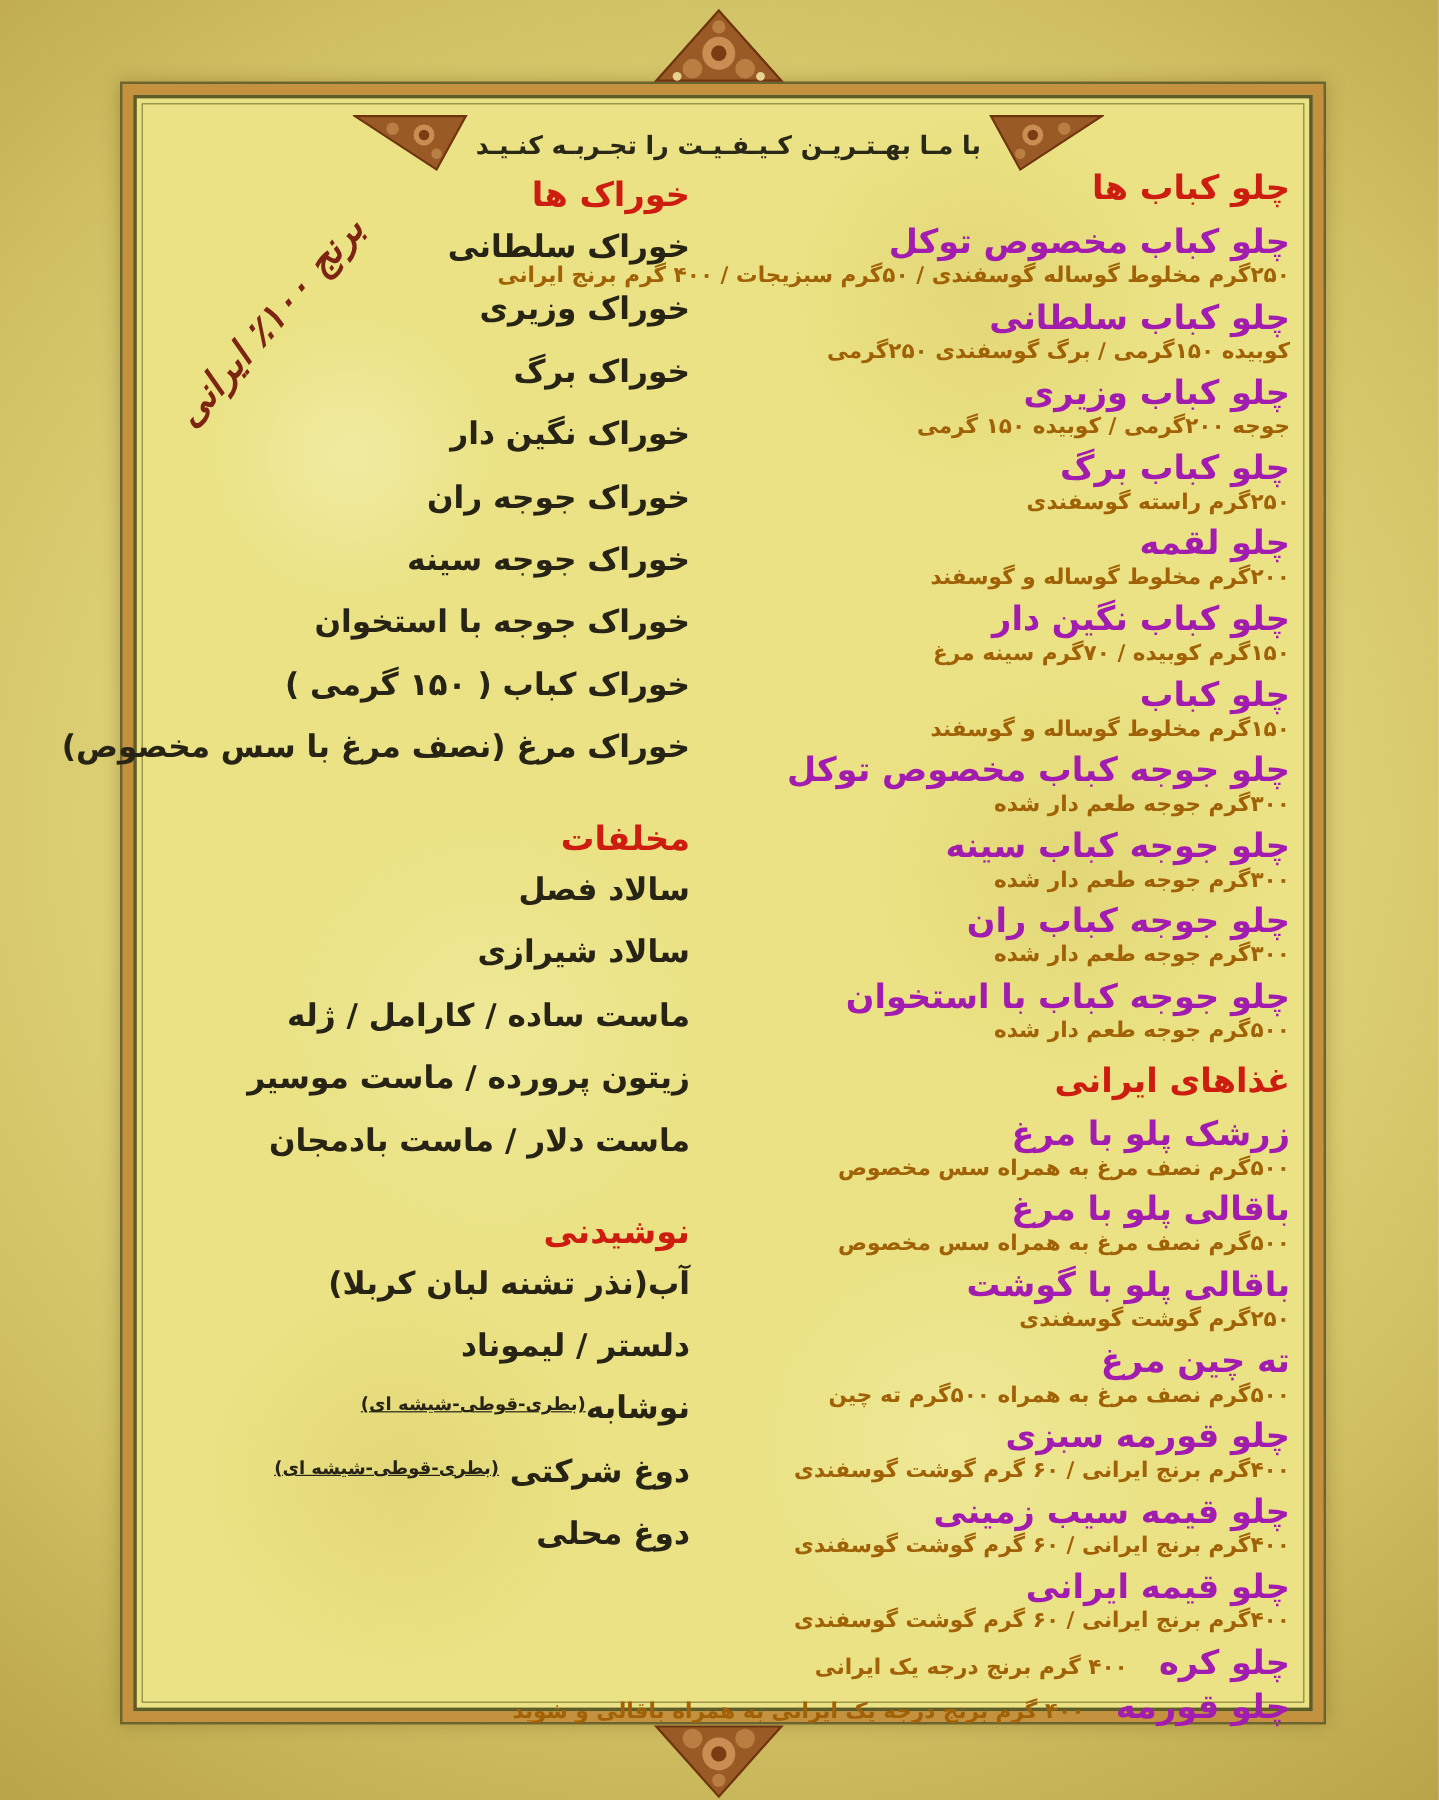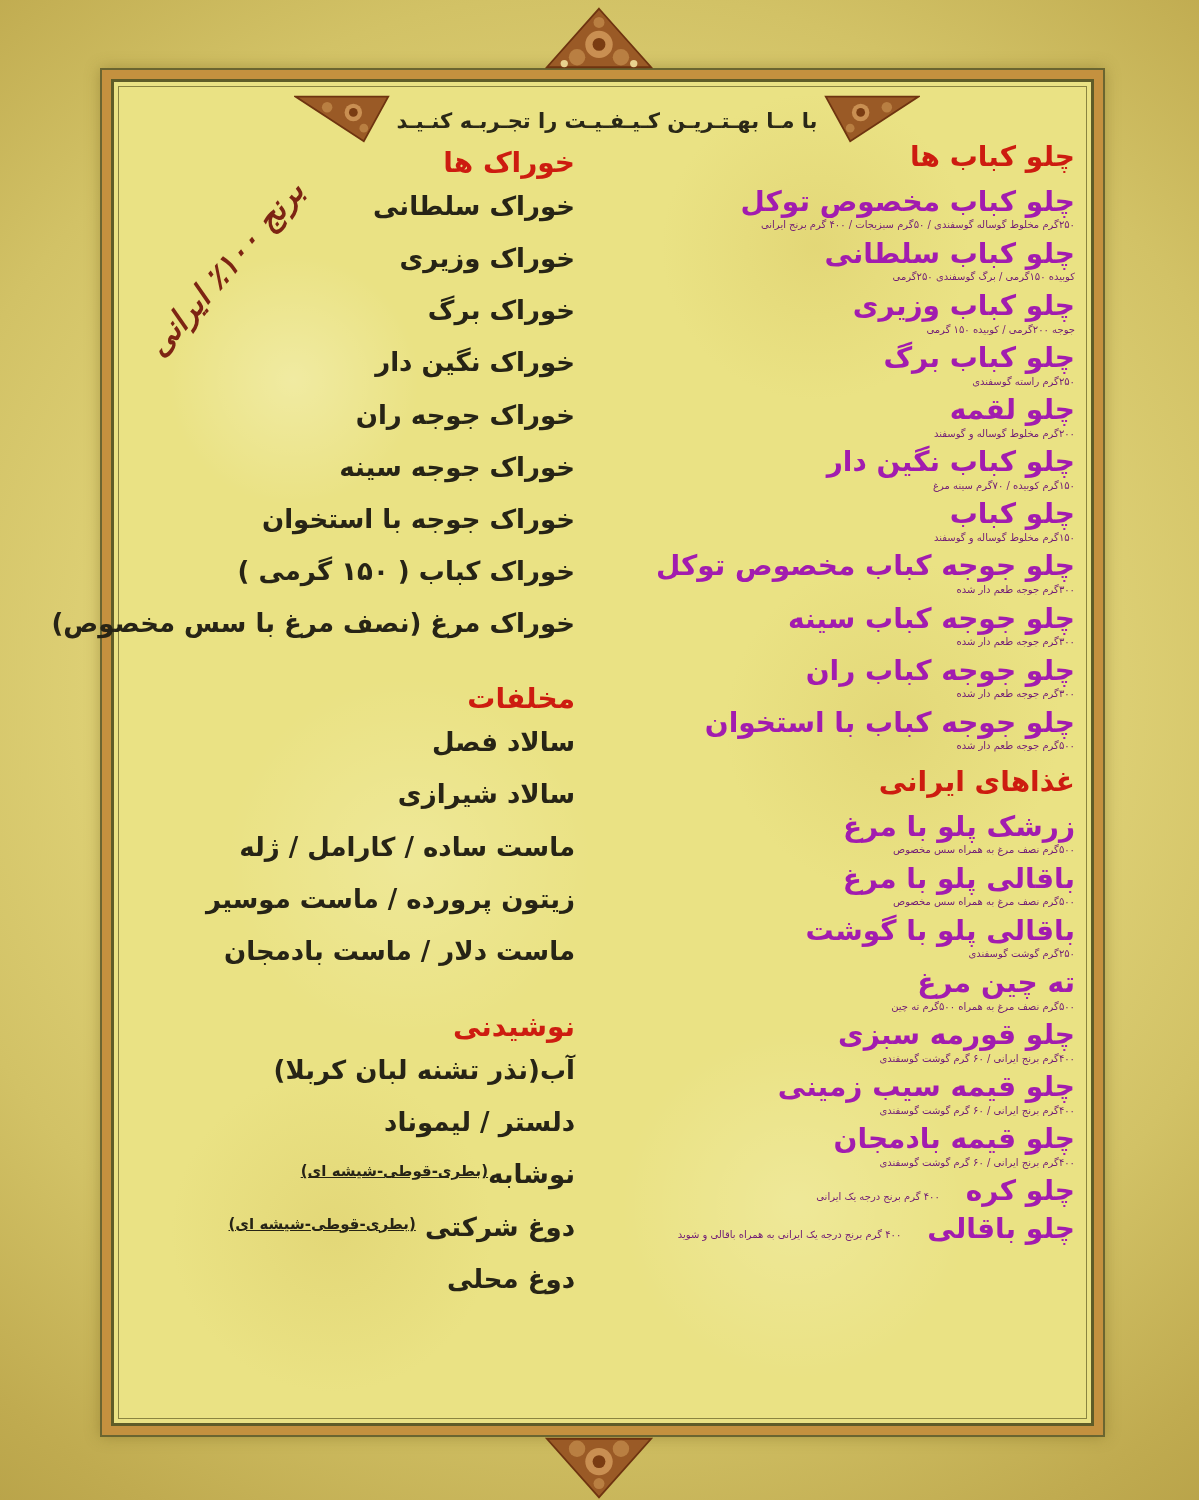--- a/index.html
+++ b/index.html
@@ -55,21 +55,21 @@
     color:#cd1c10;font-size:28px;font-weight:bold;line-height:1.1;
     margin-bottom:12px;white-space:nowrap;
   }
   .sec-title.mt{margin-top:14px;}
   .mi{margin-bottom:5px;}
   .mi-name{
     font-size:28px;font-weight:bold;color:#a21caf;line-height:1.2;
     white-space:nowrap;
   }
   .mi-desc{
-    font-size:10px;font-weight:normal;color:#701a75;line-height:1.35;
+    font-size:18px;font-weight:bold;color:#a16207;line-height:1.35;
     white-space:nowrap;
   }
   .mi-inline{
     display:flex;flex-direction:row;align-items:baseline;gap:26px;
     justify-content:flex-start;margin-bottom:4px;
   }
   .mi-inline .mi-desc{white-space:nowrap;}
   .li-item{
     font-size:26px;font-weight:bold;color:#272416;line-height:1.2;
     margin-bottom:21px;white-space:nowrap;
@@ -208,30 +208,30 @@
     </div>
     <div class="mi">
       <div class="mi-name">چلو قورمه سبزی</div>
       <div class="mi-desc">۴۰۰گرم برنج ایرانی / ۶۰ گرم گوشت گوسفندی</div>
     </div>
     <div class="mi">
       <div class="mi-name">چلو قیمه سیب زمینی</div>
       <div class="mi-desc">۴۰۰گرم برنج ایرانی / ۶۰ گرم گوشت گوسفندی</div>
     </div>
     <div class="mi">
-      <div class="mi-name">چلو قیمه بادمجان</div>
+      <div class="mi-name">چلو قیمه ایرانی</div>
       <div class="mi-desc">۴۰۰گرم برنج ایرانی / ۶۰ گرم گوشت گوسفندی</div>
     </div>
 
     <div class="mi-inline">
       <div class="mi-name">چلو کره</div>
       <div class="mi-desc">۴۰۰ گرم برنج درجه یک ایرانی</div>
     </div>
     <div class="mi-inline">
-      <div class="mi-name">چلو باقالی</div>
+      <div class="mi-name">چلو قورمه</div>
       <div class="mi-desc">۴۰۰ گرم برنج درجه یک ایرانی به همراه باقالی و شوید</div>
     </div>
   </div>
 
   <div class="col col-left">
     <div class="sec-title">خوراک ها</div>
 
     <div class="li-item">خوراک سلطانی</div>
     <div class="li-item">خوراک وزیری</div>
     <div class="li-item">خوراک برگ</div>

